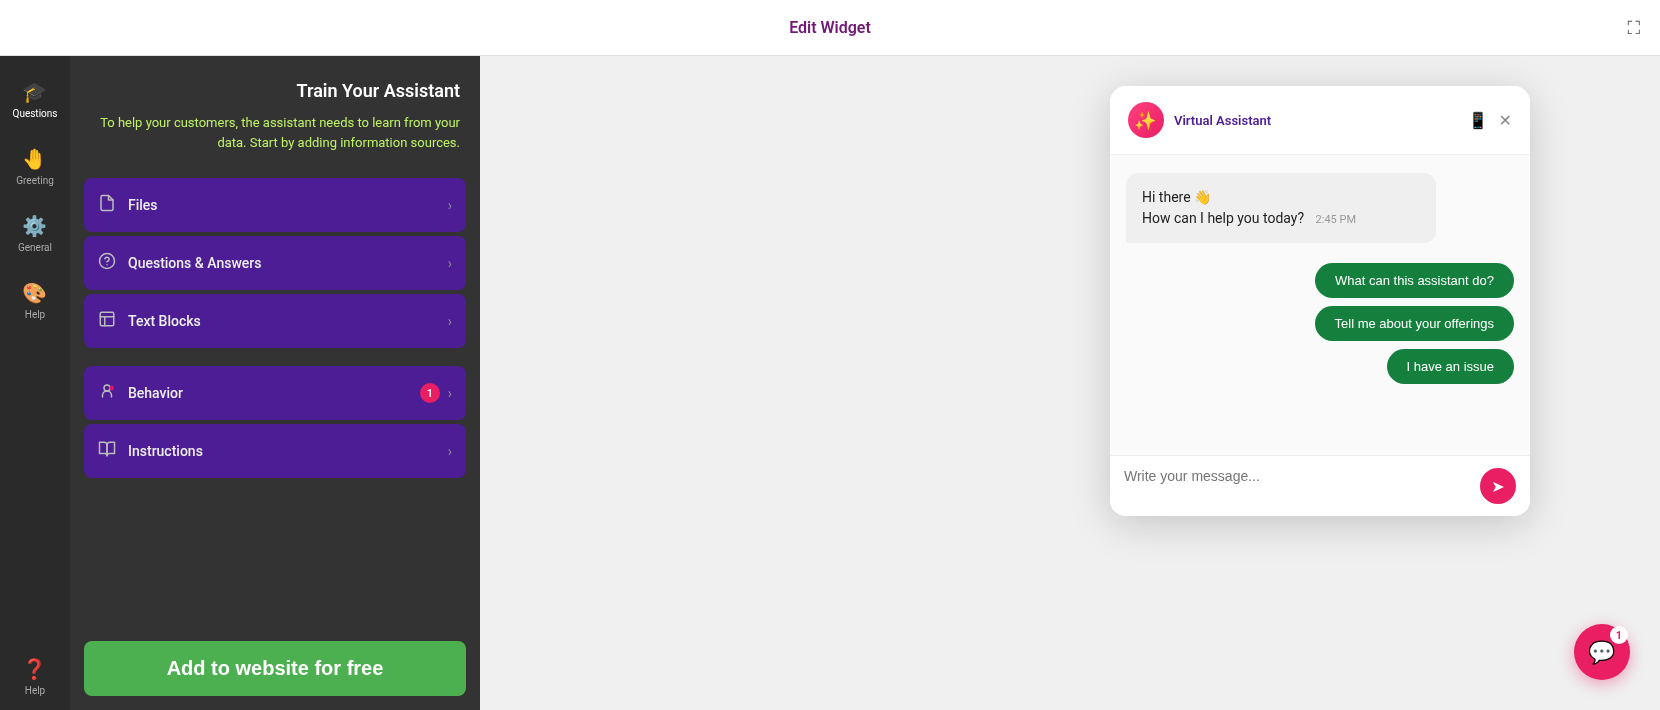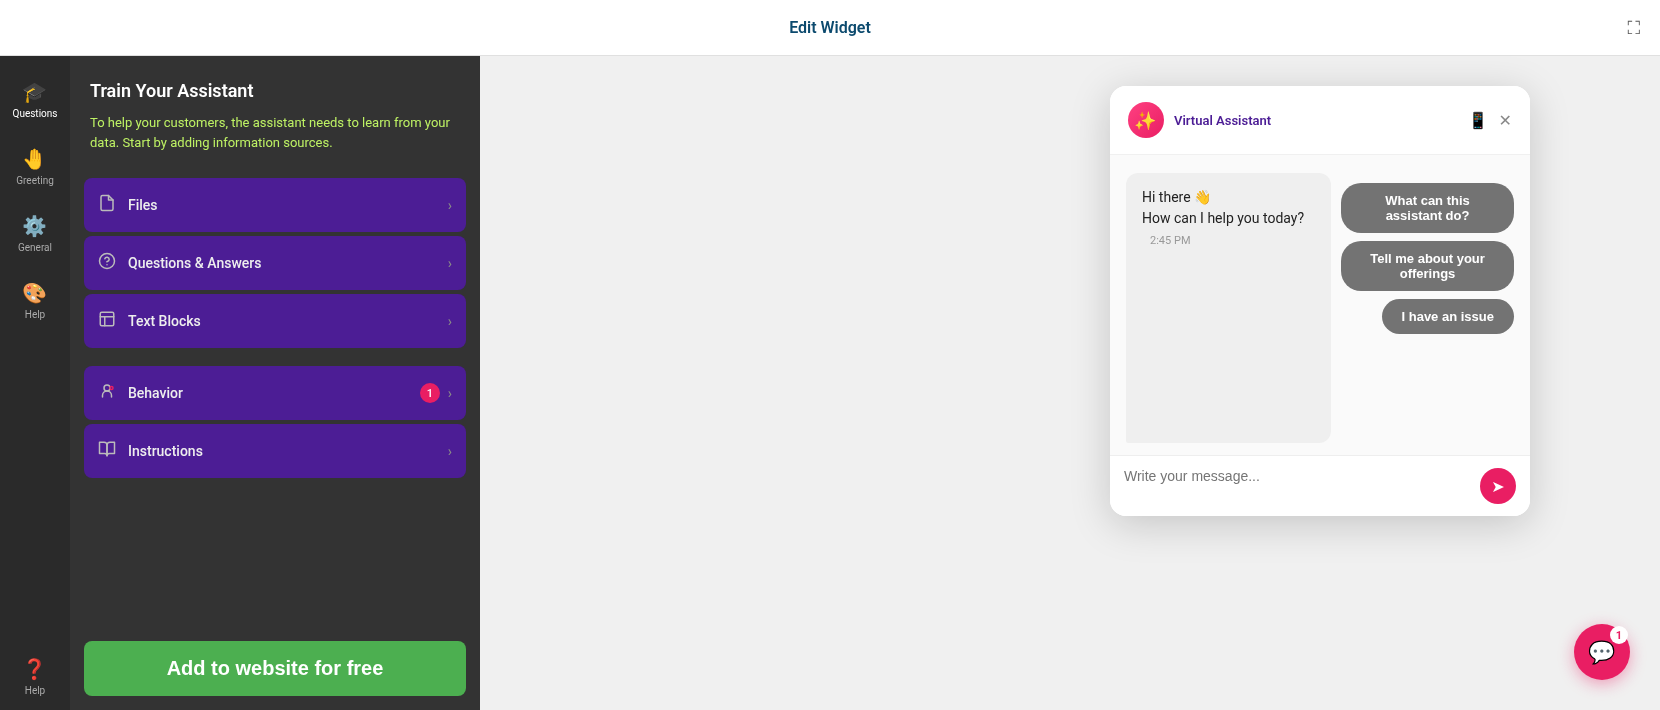--- a/index.html
+++ b/index.html
@@ -20,21 +20,21 @@
       display: flex;
       align-items: center;
       justify-content: center;
       border-bottom: 1px solid #e0e0e0;
       position: relative;
       flex-shrink: 0;
     }
     .top-bar-title {
       font-size: 16px;
       font-weight: 600;
-      color: #0c4a6e;
+      color: #701a75;
     }
     .top-bar-expand {
       position: absolute;
       right: 20px;
       top: 50%;
       transform: translateY(-50%);
       cursor: pointer;
       color: #555;
       font-size: 18px;
     }
@@ -85,20 +85,21 @@
     .left-panel {
       width: 410px;
       background: #333;
       display: flex;
       flex-direction: column;
       overflow: hidden;
     }
     .left-panel-header {
       padding: 24px 20px 16px;
       color: #fff;
+      text-align: right;
     }
     .left-panel-header h2 {
       font-size: 18px;
       font-weight: 600;
       margin-bottom: 12px;
     }
     .left-panel-header p {
       font-size: 13px;
       color: #bef264;
       line-height: 1.5;
@@ -220,21 +221,21 @@
       color: #888;
       font-size: 16px;
       cursor: pointer;
     }
 
     .chat-body {
       padding: 18px 16px 12px;
       background: #fafafa;
       flex: 1;
       display: flex;
-      flex-direction: row;
+      flex-direction: column;
       gap: 10px;
       min-height: 300px;
     }
 
     .chat-bot-msg {
       background: #efefef;
       border-radius: 12px 12px 12px 2px;
       padding: 14px 16px;
       max-width: 80%;
       font-size: 14px;
@@ -248,28 +249,28 @@
     }
 
     .chat-suggestions {
       display: flex;
       flex-direction: column;
       align-items: flex-end;
       gap: 8px;
       margin-top: 10px;
     }
     .chat-suggestion-btn {
-      background: #737373;
+      background: #15803d;
       color: #fff;
       border: none;
       border-radius: 20px;
       padding: 10px 20px;
       font-size: 13px;
       cursor: pointer;
-      font-weight: 700;
+      font-weight: 400;
     }
 
     .chat-input-area {
       display: flex;
       align-items: flex-start;
       padding: 12px 14px;
       border-top: 1px solid #eee;
       background: #fff;
       gap: 10px;
     }

